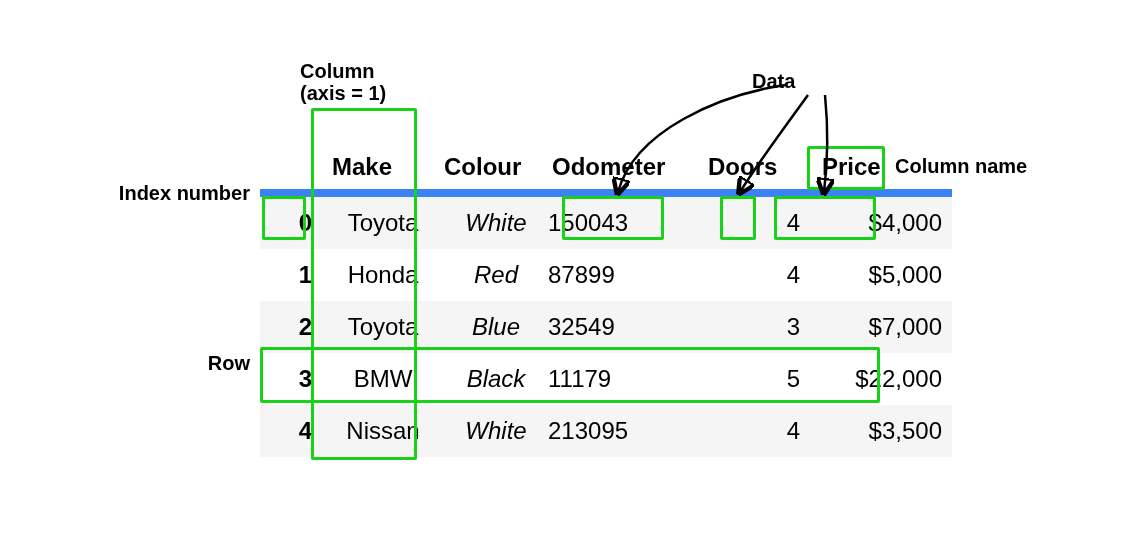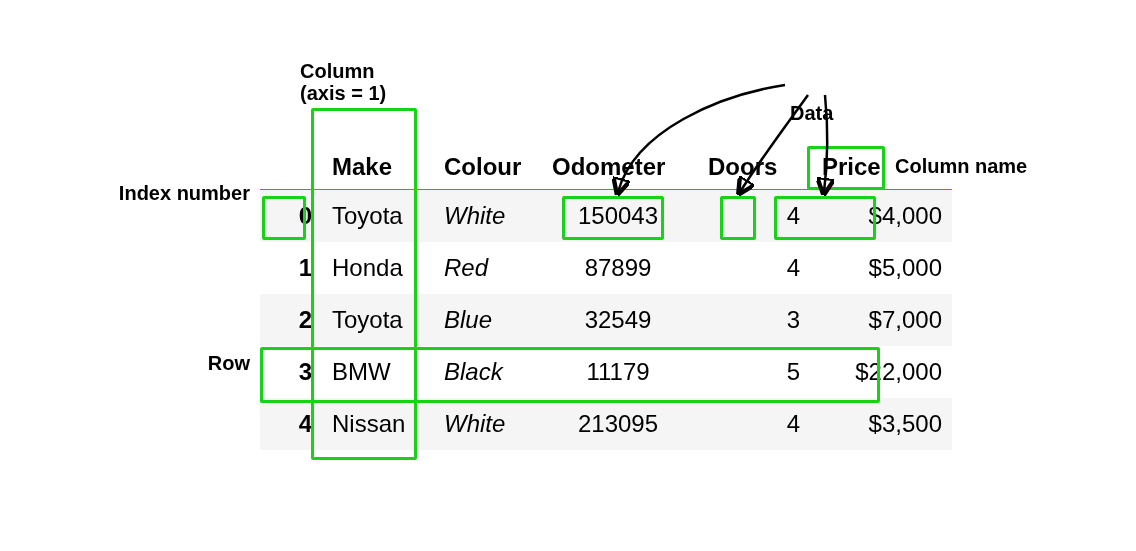--- a/index.html
+++ b/index.html
@@ -7,36 +7,36 @@
 
   
   .abs{position:absolute;}
   .lbl{font-size:20px;font-weight:700;line-height:22px;white-space:nowrap;}
   .right{ text-align:right;}
 
   
   #df{position:absolute;left:260px;top:145px;border-collapse:collapse;}
   #df th,#df td{padding:0;}
   #df th{font-size:24px;font-weight:700;height:44px;vertical-align:middle;}
-  #df td{font-size:24px;height:52px;vertical-align:middle;}
-  #df thead tr{border-bottom:1px solid #3b82f6;}
+  #df td{font-size:24px;height:52px;vertical-align:middle;text-align:center;}
+  #df thead tr{border-bottom:8px solid #3b82f6;}
   #df tbody tr:nth-child(odd){background:#f5f5f5;}
 
   .c-idx  {width:52px;}
   .c-make {width:102px;}
   .c-col  {width:104px;}
   .c-odo  {width:140px;}
   .c-door {width:94px;margin-top:16px;}
   .c-price{width:120px;}
 
   #df th.c-idx{}
   #df td.c-idx{text-align:right;padding-right:14px;font-weight:700;}
   #df td.c-make{padding-left:6px;}
   #df td.c-col{padding-left:10px;font-style:italic;}
-  #df td.c-odo{text-align:center;padding-right:18px;}
+  #df td.c-odo{text-align:left;padding-right:18px;}
   #df td.c-door{text-align:right;padding-right:22px;}
   #df td.c-price{text-align:right;padding-right:10px;}
   #df th.c-make{text-align:left;padding-left:6px;}
   #df th.c-col{text-align:left;padding-left:10px;}
   #df th.c-odo{text-align:left;padding-left:4px;}
   #df th.c-door{text-align:left;padding-left:2px;}
   #df th.c-price{text-align:left;padding-right:10px;}
 
   
   .box{position:absolute;border:3px solid #19d119;border-radius:2px;pointer-events:none;}
@@ -45,21 +45,21 @@
   svg.arrows{position:absolute;left:0;top:0;width:1136px;height:551px;pointer-events:none;}
   svg.arrows path{fill:none;stroke:#000;stroke-width:2.5;}
 </style>
 </head>
 <body>
 <div id="stage">
 
 <div class="abs lbl" style="left:300px;top:60px;">Column</div>
 <div class="abs lbl" style="left:300px;top:82px;">(axis = 1)</div>
 
-<div class="abs lbl" style="left:790px;top:70px;margin-top:32px;">Data</div>
+<div class="abs lbl" style="left:752px;top:70px;">Data</div>
 
 <div class="abs lbl" style="left:895px;top:155px;">Column name</div>
 
 <div class="abs lbl right" style="left:20px;top:182px;width:230px;">Index number</div>
 
 <div class="abs lbl right" style="left:100px;top:352px;width:150px;">Row</div>
 
 <table id="df">
   <thead>
     <tr>

